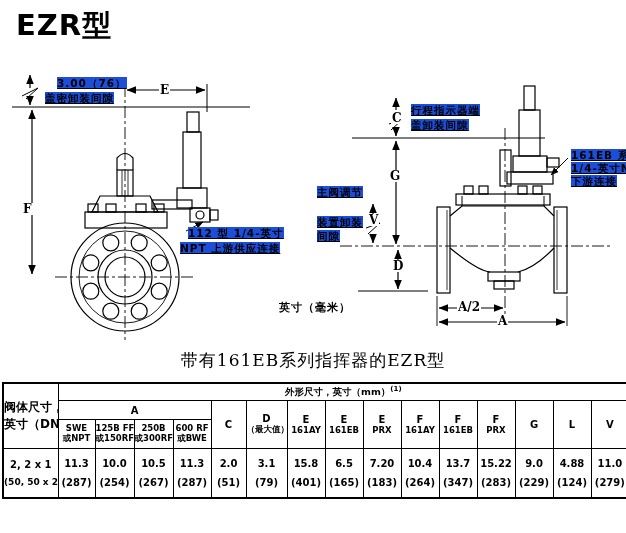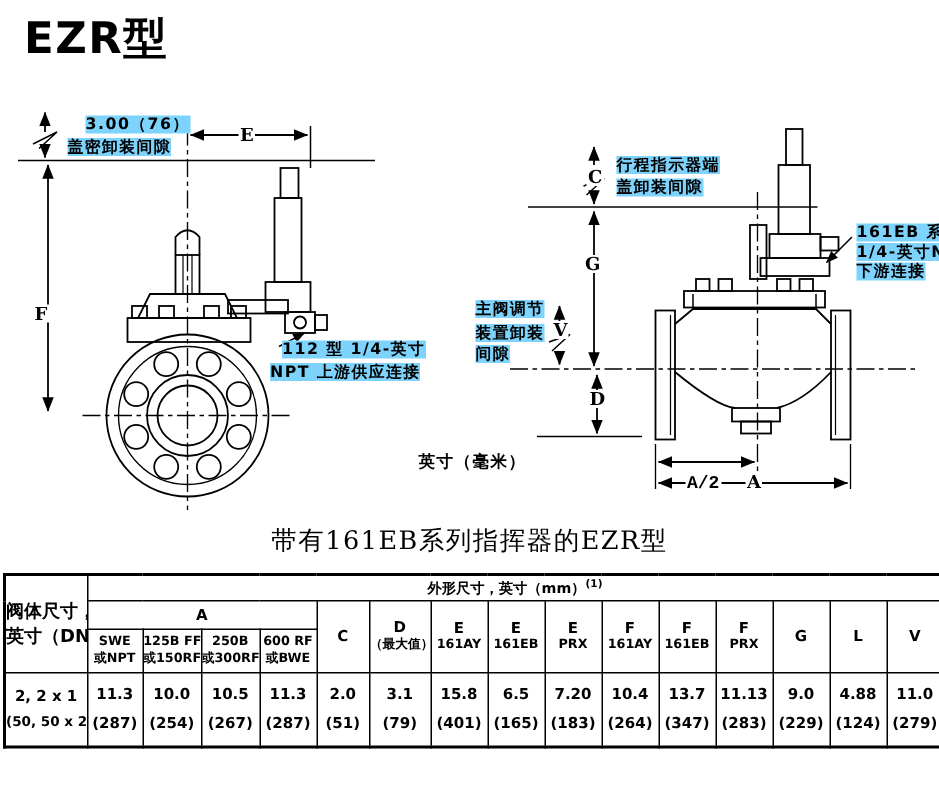--- a/index.html
+++ b/index.html
@@ -1,21 +1,21 @@
 <!DOCTYPE html>
 <html><head>
 <meta charset="utf-8">
 <style>
   html,body{margin:0;padding:0;background:#fff;}
   .page{position:relative;width:626px;height:533px;background:#fff;color:#000;
         font-family:"DejaVu Sans",sans-serif;overflow:hidden;}
   .title{position:absolute;left:16px;top:6px;font:900 29px "DejaVu Sans",sans-serif;letter-spacing:1px;}
   svg.art{position:absolute;left:0;top:0;}
   .lbl{position:absolute;font:bold 12px "DejaVu Serif",serif;line-height:1;background:#fff;padding:0 1px;}
-  .cjk{position:absolute;font:bold 10.5px "DejaVu Sans",sans-serif;line-height:1.15;letter-spacing:1px;background:#7dd3fc;white-space:nowrap;}
+  .cjk{position:absolute;font:bold 10.5px "DejaVu Sans",sans-serif;line-height:1.15;letter-spacing:1px;background:#1d4ed8;white-space:nowrap;text-decoration:underline;}
   .units{position:absolute;left:279px;top:300px;font:bold 11px "DejaVu Sans",sans-serif;letter-spacing:1px;}
   .caption{position:absolute;left:0;top:333px;width:100%;text-align:center;
            font:17px "DejaVu Serif",serif;letter-spacing:1px;margin-top:16px;}
   .footer{position:absolute;left:2px;top:499px;width:624px;font:16px "DejaVu Serif",serif;letter-spacing:0.5px;white-space:nowrap;}
   table.dims{position:absolute;left:2px;top:382px;width:622px;border-collapse:collapse;
              border:2px solid #000;table-layout:fixed;
              font-family:"DejaVu Sans",sans-serif;color:#000;}
   table.dims th,table.dims td{border:1px solid #000;text-align:center;vertical-align:middle;
              padding:0;font-weight:bold;overflow:hidden;white-space:nowrap;}
   tr.r1 th{height:16px;font-size:9.5px;}
@@ -163,26 +163,26 @@
   <span class="cjk" style="left:188px;top:227px;">112 型 1/4-英寸</span>
   <span class="cjk" style="left:180px;top:242px;">NPT 上游供应连接</span>
 
   <span class="lbl" style="left:391px;top:112px;">C</span>
   <span class="cjk" style="left:411px;top:104px;">行程指示器端</span>
   <span class="cjk" style="left:411px;top:119px;">盖卸装间隙</span>
   <span class="lbl" style="left:389px;top:170px;">G</span>
   <span class="cjk" style="left:571px;top:149px;">161EB 系列</span>
   <span class="cjk" style="left:571px;top:162px;">1/4-英寸NPT</span>
   <span class="cjk" style="left:571px;top:175px;">下游连接</span>
-  <span class="cjk" style="left:317px;top:200px;">主阀调节</span>
+  <span class="cjk" style="left:317px;top:186px;">主阀调节</span>
   <span class="cjk" style="left:317px;top:216px;">装置卸装</span>
   <span class="cjk" style="left:317px;top:230px;">间隙</span>
   <span class="lbl" style="left:368px;top:214px;">V</span>
   <span class="lbl" style="left:392px;top:260px;">D</span>
-  <span class="lbl" style="left:457px;top:316px;font-family:Liberation Mono, monospace;">A/2</span>
+  <span class="lbl" style="left:457px;top:301px;">A/2</span>
   <span class="lbl" style="left:497px;top:315px;">A</span>
 
   <span class="units">英寸（毫米）</span>
   <div class="caption">带有161EB系列指挥器的EZR型</div>
 
   <table class="dims">
     <colgroup>
       <col style="width:55px">
         <col style="width:37px">
         <col style="width:39px">
@@ -306,21 +306,21 @@
           </td>
       <td>
             <div>10.4</div>
             <div>(264)</div>
           </td>
       <td>
             <div>13.7</div>
             <div>(347)</div>
           </td>
       <td>
-            <div>11.13</div>
+            <div>15.22</div>
             <div>(283)</div>
           </td>
       <td>
             <div>9.0</div>
             <div>(229)</div>
           </td>
       <td>
             <div>4.88</div>
             <div>(124)</div>
           </td>

